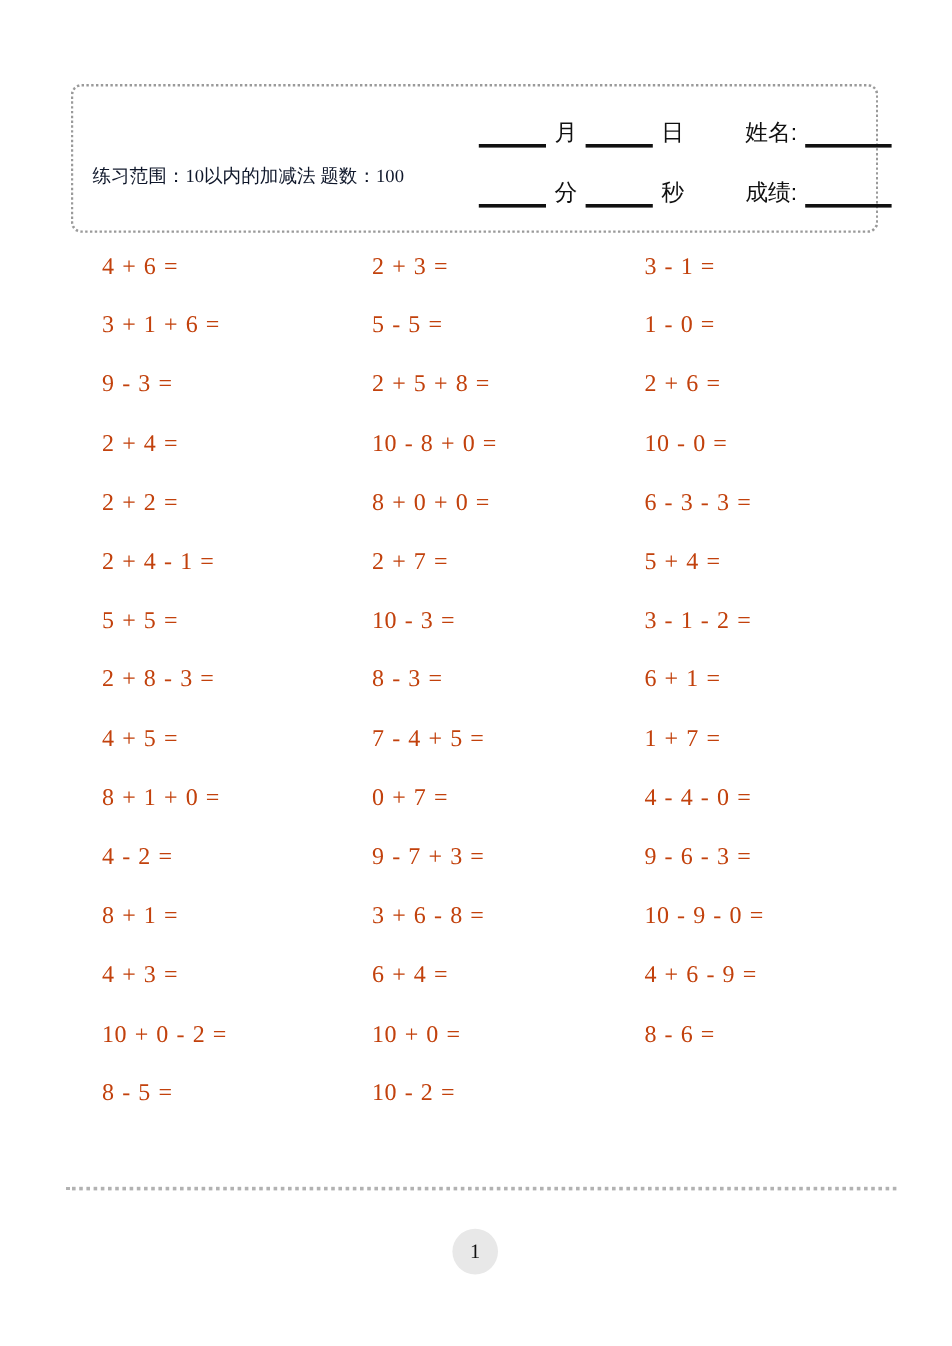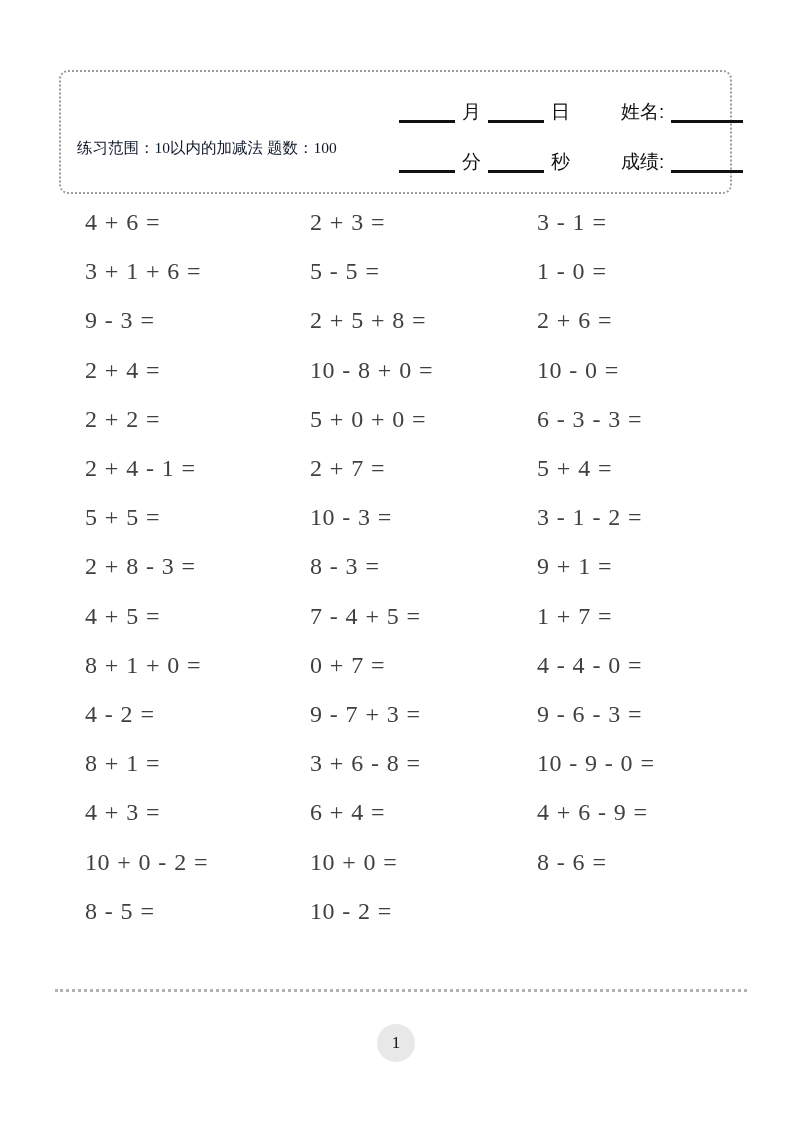--- a/index.html
+++ b/index.html
@@ -62,24 +62,24 @@
     left: 85px;
     top: 198px;
     width: 708px;
     display: grid;
     grid-template-columns: 225px 227px 256px;
     grid-auto-rows: 49.2px;
   }
   .problem {
     display: flex;
     align-items: center;
-    font-size: 24px;
+    font-size: 20px;
     letter-spacing: 0.4px;
     word-spacing: 1px;
-    color: #404040;
+    color: #c2410c;
   }
   .footer-line {
     position: absolute;
     left: 55px;
     top: 989px;
     width: 692px;
     height: 0;
     border-top: 3px dotted #b2b2b2;
   }
   .page-badge {
@@ -131,31 +131,31 @@
     <div class="problem">3 + 1 + 6 =</div>
     <div class="problem">5 - 5 =</div>
     <div class="problem">1 - 0 =</div>
     <div class="problem">9 - 3 =</div>
     <div class="problem">2 + 5 + 8 =</div>
     <div class="problem">2 + 6 =</div>
     <div class="problem">2 + 4 =</div>
     <div class="problem">10 - 8 + 0 =</div>
     <div class="problem">10 - 0 =</div>
     <div class="problem">2 + 2 =</div>
-    <div class="problem">5 + 0 + 0 =</div>
+    <div class="problem">8 + 0 + 0 =</div>
     <div class="problem">6 - 3 - 3 =</div>
     <div class="problem">2 + 4 - 1 =</div>
     <div class="problem">2 + 7 =</div>
     <div class="problem">5 + 4 =</div>
     <div class="problem">5 + 5 =</div>
     <div class="problem">10 - 3 =</div>
     <div class="problem">3 - 1 - 2 =</div>
     <div class="problem">2 + 8 - 3 =</div>
     <div class="problem">8 - 3 =</div>
-    <div class="problem">9 + 1 =</div>
+    <div class="problem">6 + 1 =</div>
     <div class="problem">4 + 5 =</div>
     <div class="problem">7 - 4 + 5 =</div>
     <div class="problem">1 + 7 =</div>
     <div class="problem">8 + 1 + 0 =</div>
     <div class="problem">0 + 7 =</div>
     <div class="problem">4 - 4 - 0 =</div>
     <div class="problem">4 - 2 =</div>
     <div class="problem">9 - 7 + 3 =</div>
     <div class="problem">9 - 6 - 3 =</div>
     <div class="problem">8 + 1 =</div>

